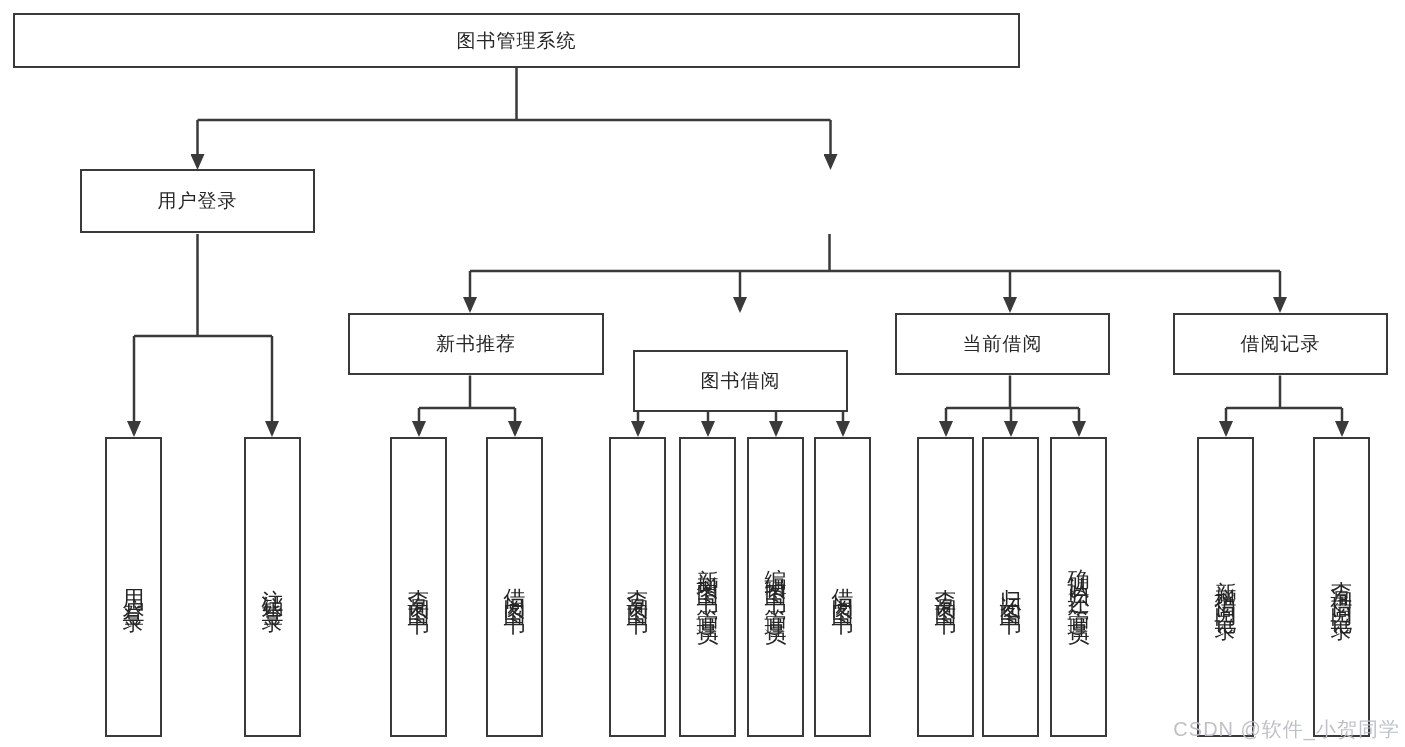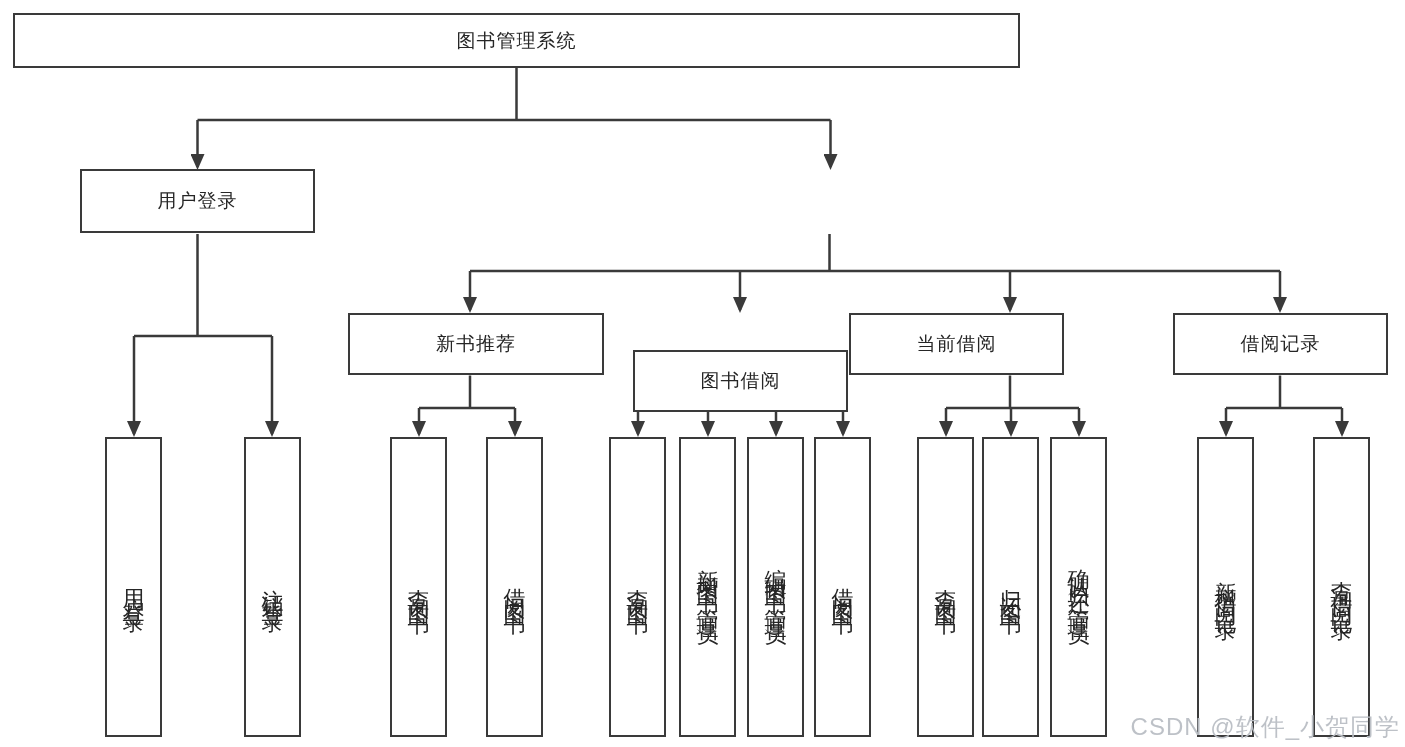--- a/index.html
+++ b/index.html
@@ -48,21 +48,21 @@
     font-size: 22px;
     line-height: 1.1;
     letter-spacing: 8px;
     color: #262626;
     white-space: nowrap;
   }
   .watermark {
     position: absolute;
     right: 5px;
     bottom: 4px;
-    font-size: 24px;
+    font-size: 20px;
     color: rgba(185, 190, 196, 0.95);
     z-index: 5;
     letter-spacing: 1px;
   }
 </style>
 </head>
 <body>
 
 <div class="canvas">
 
@@ -109,21 +109,21 @@
       <line x1="1342" y1="408" x2="1342" y2="434" marker-end="url(#arr)"></line>
     </g>
   </svg>
 
   <div class="box hbox" style="left:13px; top:13px; width:1007px; height:55px;">图书管理系统</div>
 
   <div class="box hbox" style="left:80px; top:169px; width:235px; height:64px;">用户登录</div>
 
   <div class="box hbox" style="left:348px; top:313px; width:256px; height:62px;">新书推荐</div>
   <div class="box hbox" style="left:633px; top:313px; width:215px; height:62px;margin-top:37px;">图书借阅</div>
-  <div class="box hbox" style="left:849px; top:313px; width:215px; height:62px;">当前借阅</div>
+  <div class="box hbox" style="left:895px; top:313px; width:215px; height:62px;">当前借阅</div>
   <div class="box hbox" style="left:1173px; top:313px; width:215px; height:62px;">借阅记录</div>
 
   <div class="box vbox" style="left:105px;">
     <span>用户登录</span>
   </div>
   <div class="box vbox" style="left:244px;">
     <span>注销登录</span>
   </div>
 
   <div class="box vbox" style="left:390px;">

